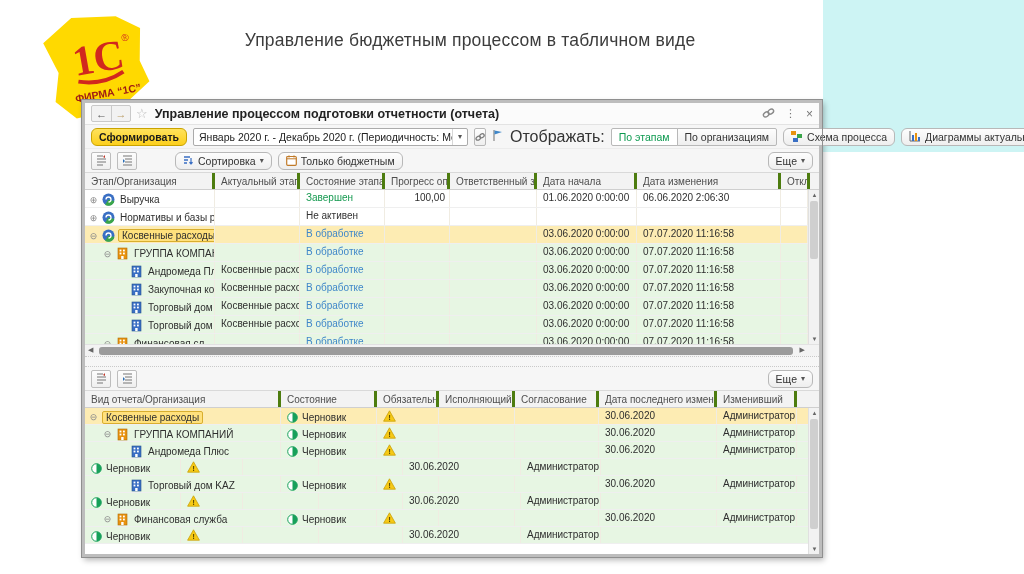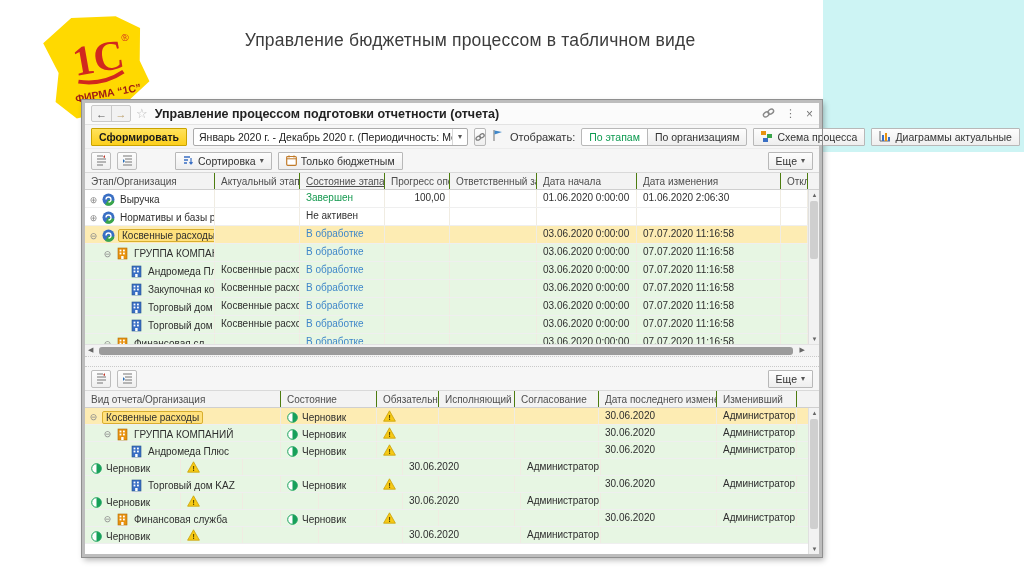--- a/index.html
+++ b/index.html
@@ -26,39 +26,39 @@
   .navbtn + .navbtn { border-left:1px solid #c9c9c9; color:#b89a62; }
   .star { color:#b9b9b9; font-size:13px; }
   .win-title { font-weight:bold; font-size:12.5px; color:#222; margin-left:2px; flex:1 1 auto; white-space:nowrap; overflow:hidden; }
   .winctl { display:flex; gap:10px; align-items:center; color:#777; }
   .winctl span { cursor:default; }
 
   .toolbar { display:flex; align-items:center; gap:6px; padding:0 6px; flex:none; background:#f6f6f6; }
   .tb1 { height:23px; }
   .tb2 { height:24px; border-top:1px solid #ececec;text-align:right; }
   .btn { display:inline-flex; align-items:center; gap:4px; background:linear-gradient(#fdfdfd,#eeeeee);
-         border:1px solid #b8b8b8; border-radius:1px; padding:1px 7px; height:18px; font-size:10.5px; color:#333; white-space:nowrap; }
+         border:1px solid #b8b8b8; border-radius:6px; padding:1px 7px; height:18px; font-size:10.5px; color:#333; white-space:nowrap; }
   .btn-primary { background:linear-gradient(#ffe25c,#fccf1d); border:1px solid #c9a300; font-weight:bold; color:#1a1a1a; }
   .btn-active { background:#fff; color:#0d9a50; border:1px solid #b8b8b8; }
   .seg { display:flex; }
   .seg .btn { border-radius:0; }
   .seg .btn:first-child { border-radius:2px 0 0 2px; }
   .seg .btn:last-child { border-radius:0 2px 2px 0; margin-left:-1px; }
   .combo { display:flex; align-items:center; height:18px; background:#fff; border:1px solid #ababab; border-radius:2px; }
   .combo .val { padding:0 5px; font-size:10.5px; color:#222; white-space:nowrap; overflow:hidden; max-width:258px; }
   .combo .drop { width:15px; height:100%; border-left:1px solid #d7d7d7; display:flex; align-items:center; justify-content:center; font-size:8px; color:#555; }
   .mini-btn { width:18px; height:18px; display:flex; align-items:center; justify-content:center; background:linear-gradient(#fdfdfd,#efefef); border:1px solid #b8b8b8; border-radius:2px; }
   .icon-btn { width:20px; height:18px; display:inline-flex; align-items:center; justify-content:center; background:linear-gradient(#fdfdfd,#efefef); border:1px solid #bdbdbd; border-radius:2px; }
   .spacer { flex:1 1 auto; }
-  .lbl { font-size:11px; color:#333; }
+  .lbl { font-size:16px; color:#333; }
   .caret { font-size:8px; color:#555; }
 
   
   .thead { display:flex; background:#f3f3f3; border-top:1px solid #d9d9d9; border-bottom:1px solid #cfcfcf; flex:none; }
-  .thead .hc { padding:3px 20px 2px 6px; font-size:10px; color:#4e4e4e; border-right:1px solid #4d7c0f; white-space:nowrap; overflow:hidden; }
+  .thead .hc { padding:3px 20px 2px 6px; font-size:10px; color:#4e4e4e; border-right:3px solid #4d7c0f; white-space:nowrap; overflow:hidden; }
   .tbody { position:relative; background:#fff; overflow:hidden; flex:none; }
   .trow { display:flex; height:18px; border-bottom:1px solid #efefef; background:#fff; }
   .trow.bg-green { background:#e7f6e3; }
   .trow.bg-yellow { background:#fdecb3; }
   .tc { padding:2px 4px 0 6px; font-size:10px; color:#2e2e2e; border-right:1px solid #f0ece2; white-space:nowrap; overflow:hidden; }
   .tc.num { text-align:right; }
   .namecell { display:flex; align-items:center; gap:3px; padding-left:3px; }
   .expander { width:11px; font-size:9px; color:#8b8b8b; text-align:center; flex:none; }
   .rowicon { width:13px; height:13px; flex:none; }
   .nm { padding:0 2px; }
@@ -206,21 +206,21 @@
     <div class="spacer"></div>
     <div class="btn">
         <span>Еще</span>
         <span class="caret">▾</span>
       </div>
   </div>
 
   <div class="thead" id="t1head">
       <div class="hc" style="width: 130px;">Этап/Организация</div>
       <div class="hc" style="width: 85px;">Актуальный этап</div>
-      <div class="hc" style="width: 85px; text-decoration: underline;">Состояние этапа</div>
+      <div class="hc" style="width: 85px;">Состояние этапа</div>
       <div class="hc" style="width: 65px;">Прогресс операций</div>
       <div class="hc" style="width: 87px;">Ответственный за ...</div>
       <div class="hc" style="width: 100px;">Дата начала</div>
       <div class="hc" style="width: 144px;">Дата изменения</div>
       <div class="hc" style="width: 27px;">Отклонени</div>
     </div>
   <div class="tbody" id="t1body" style="height:154px;">
     <div class="trow">
         <div class="tc namecell" style="width: 130px; padding-left: 3px;">
           <span class="expander">⊕</span>
@@ -231,21 +231,21 @@
               <path d="M4 6.5 A2.5 2.5 0 1 1 6.5 9" stroke="#fff" stroke-width="1.3" fill="none"></path>
             </svg>
           </span>
           <span class="nm">Выручка</span>
         </div>
         <div class="tc" style="width: 85px;"></div>
         <div class="tc st-green" style="width: 85px;">Завершен</div>
         <div class="tc num" style="width: 65px;">100,00</div>
         <div class="tc" style="width: 87px;"></div>
         <div class="tc" style="width: 100px;">01.06.2020 0:00:00</div>
-        <div class="tc" style="width: 144px;">01.06.2020 2:06:30</div>
+        <div class="tc" style="width: 144px;">06.06.2020 2:06:30</div>
         <div class="tc" style="width: 27px;"></div>
       </div>
       <div class="trow">
         <div class="tc namecell" style="width: 130px; padding-left: 3px;">
           <span class="expander">⊕</span>
           <span style="display:flex">
             <svg class="rowicon" viewBox="0 0 13 13">
               <circle cx="6.5" cy="6.5" r="6" fill="#3a6fc4"></circle>
               <path d="M6.5 6.5 L12.3 8 A6 6 0 0 1 3 11.8 Z" fill="#39a54a"></path>
               <path d="M4 6.5 A2.5 2.5 0 1 1 6.5 9" stroke="#fff" stroke-width="1.3" fill="none"></path>

